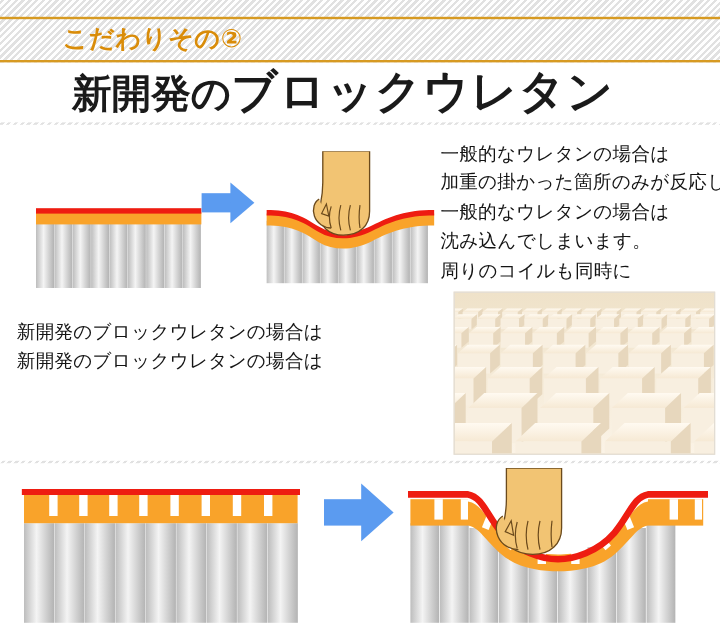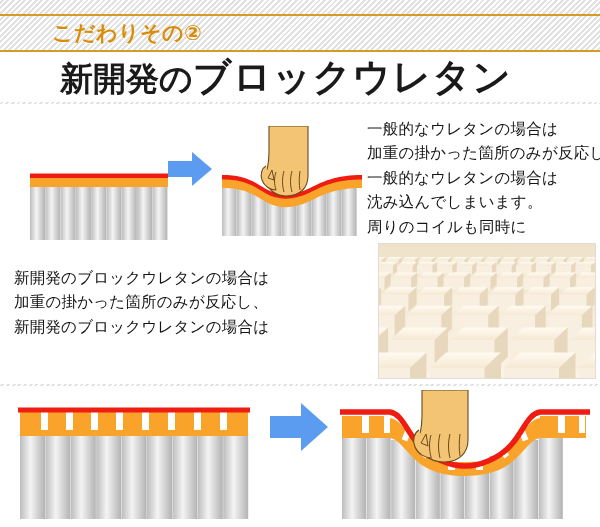--- a/index.html
+++ b/index.html
@@ -167,21 +167,20 @@
   <div class="para" id="para-top-right">
     <div>一般的なウレタンの場合は</div>
     <div>加重の掛かった箇所のみが反応し</div>
     <div>一般的なウレタンの場合は</div>
     <div>沈み込んでしまいます。</div>
     <div>周りのコイルも同時に</div>
   </div>
 
   <div class="para" id="para-mid-left">
     <div>新開発のブロックウレタンの場合は</div>
-    <div>加重の掛かった箇所のみが反応し、</div>
     <div>新開発のブロックウレタンの場合は</div>
   </div>
 
   <div id="foam-photo">
     <svg width="216" height="134" viewBox="0 0 216 134">
       <defs>
         <linearGradient id="bgf" x1="0" y1="0" x2="0" y2="1">
           <stop offset="0%" stop-color="#efe2c9"></stop>
           <stop offset="100%" stop-color="#fbf3e6"></stop>
         </linearGradient>

